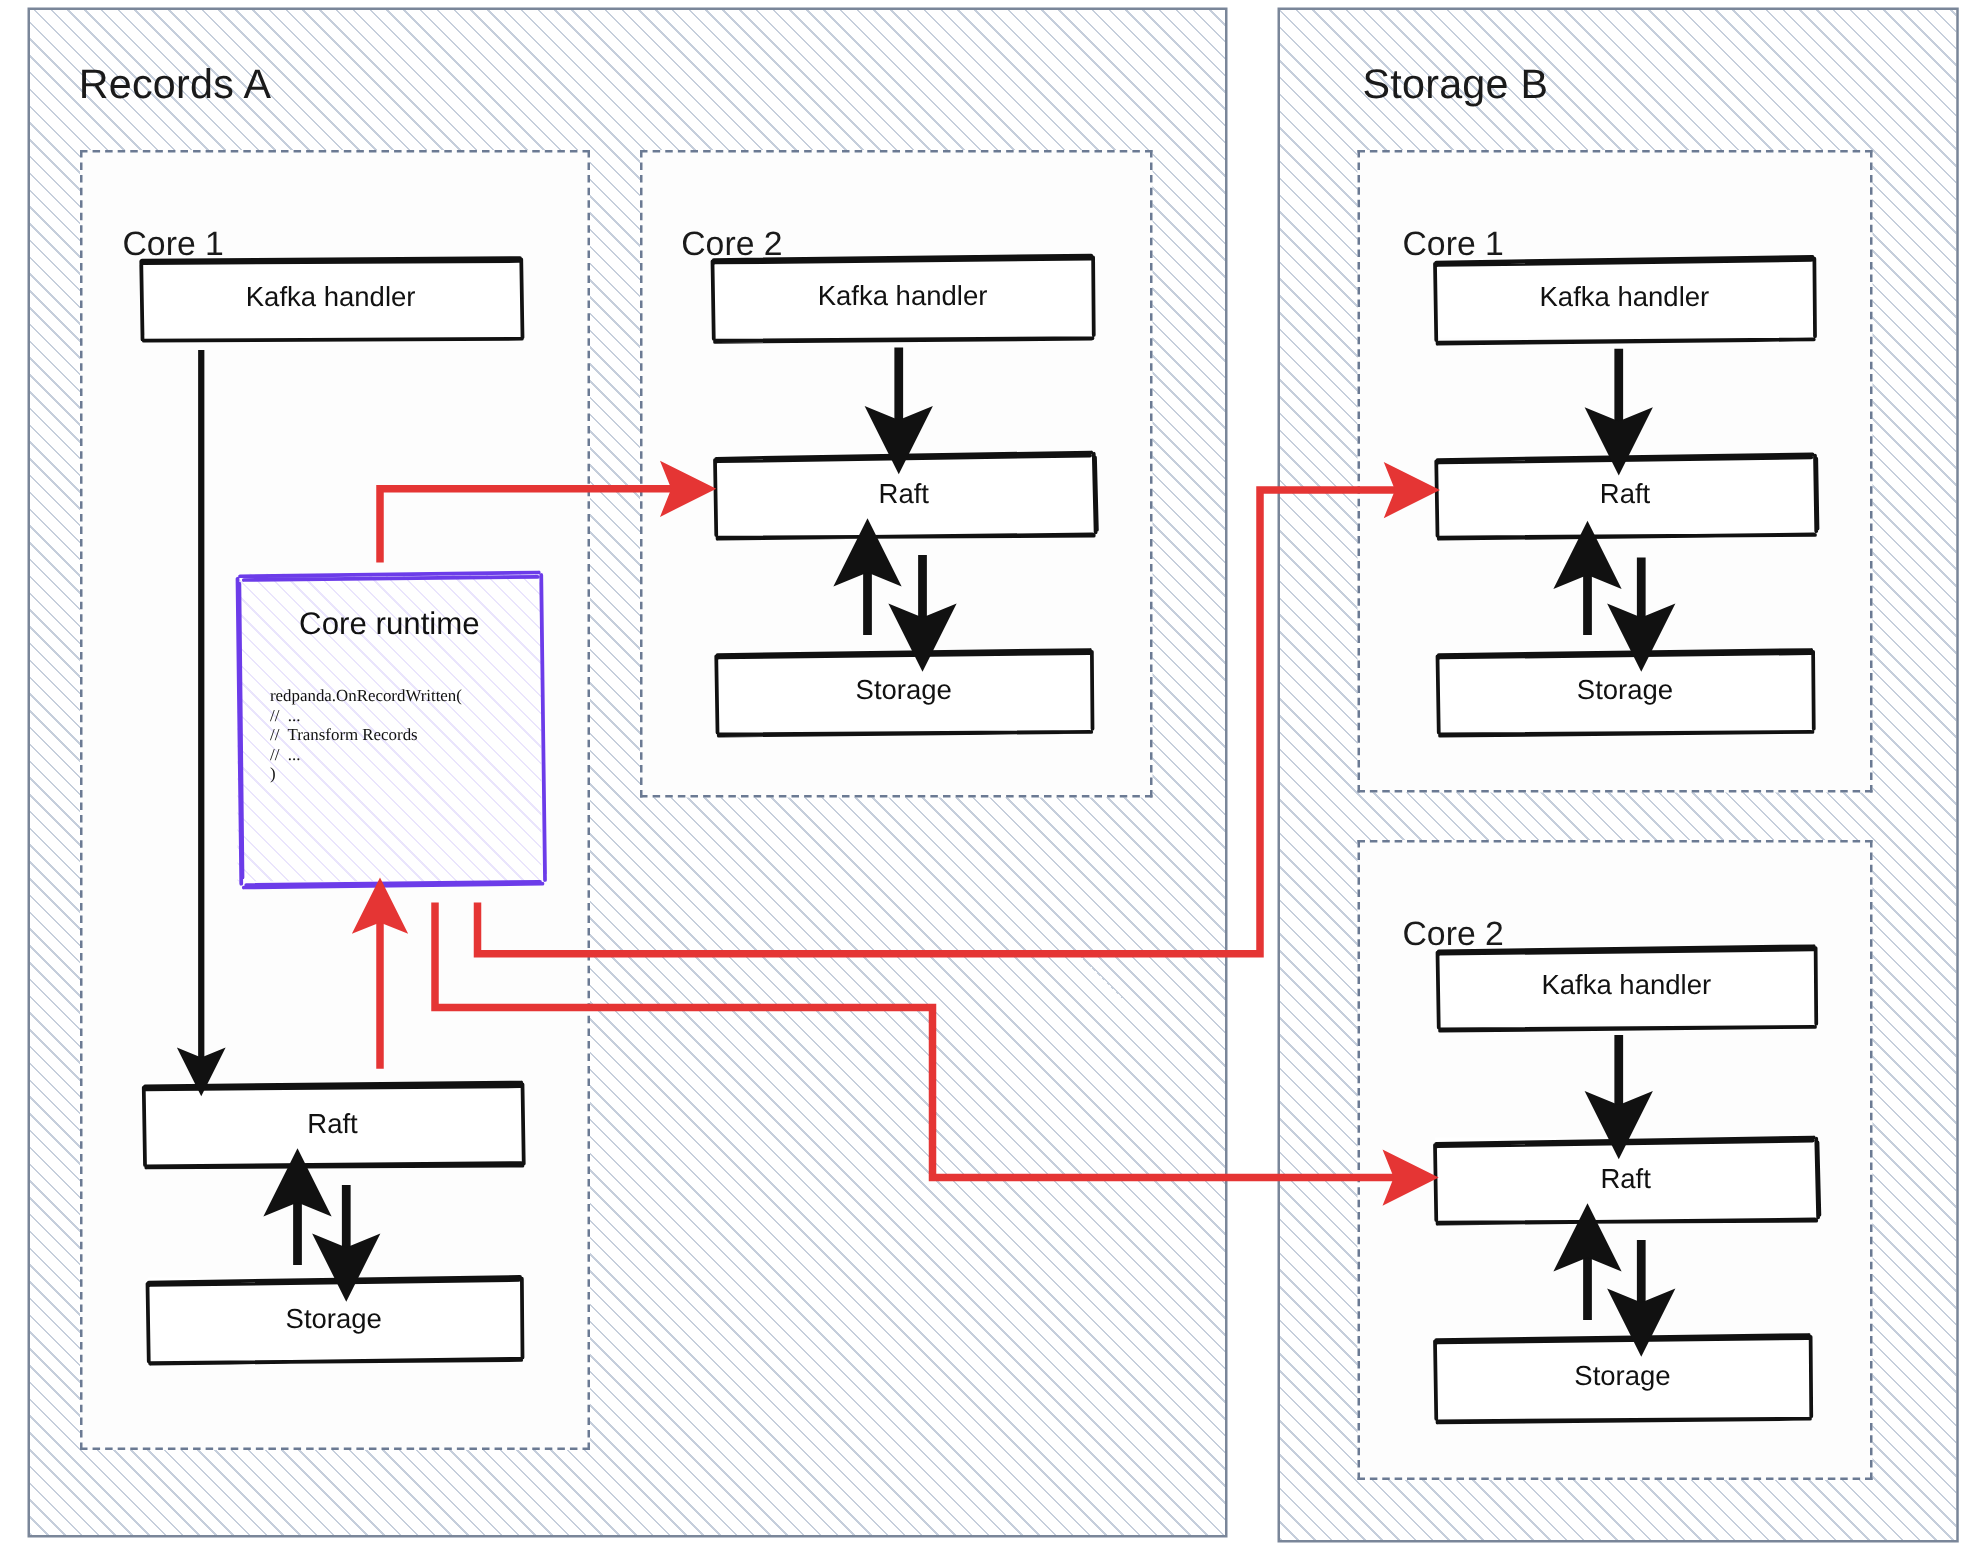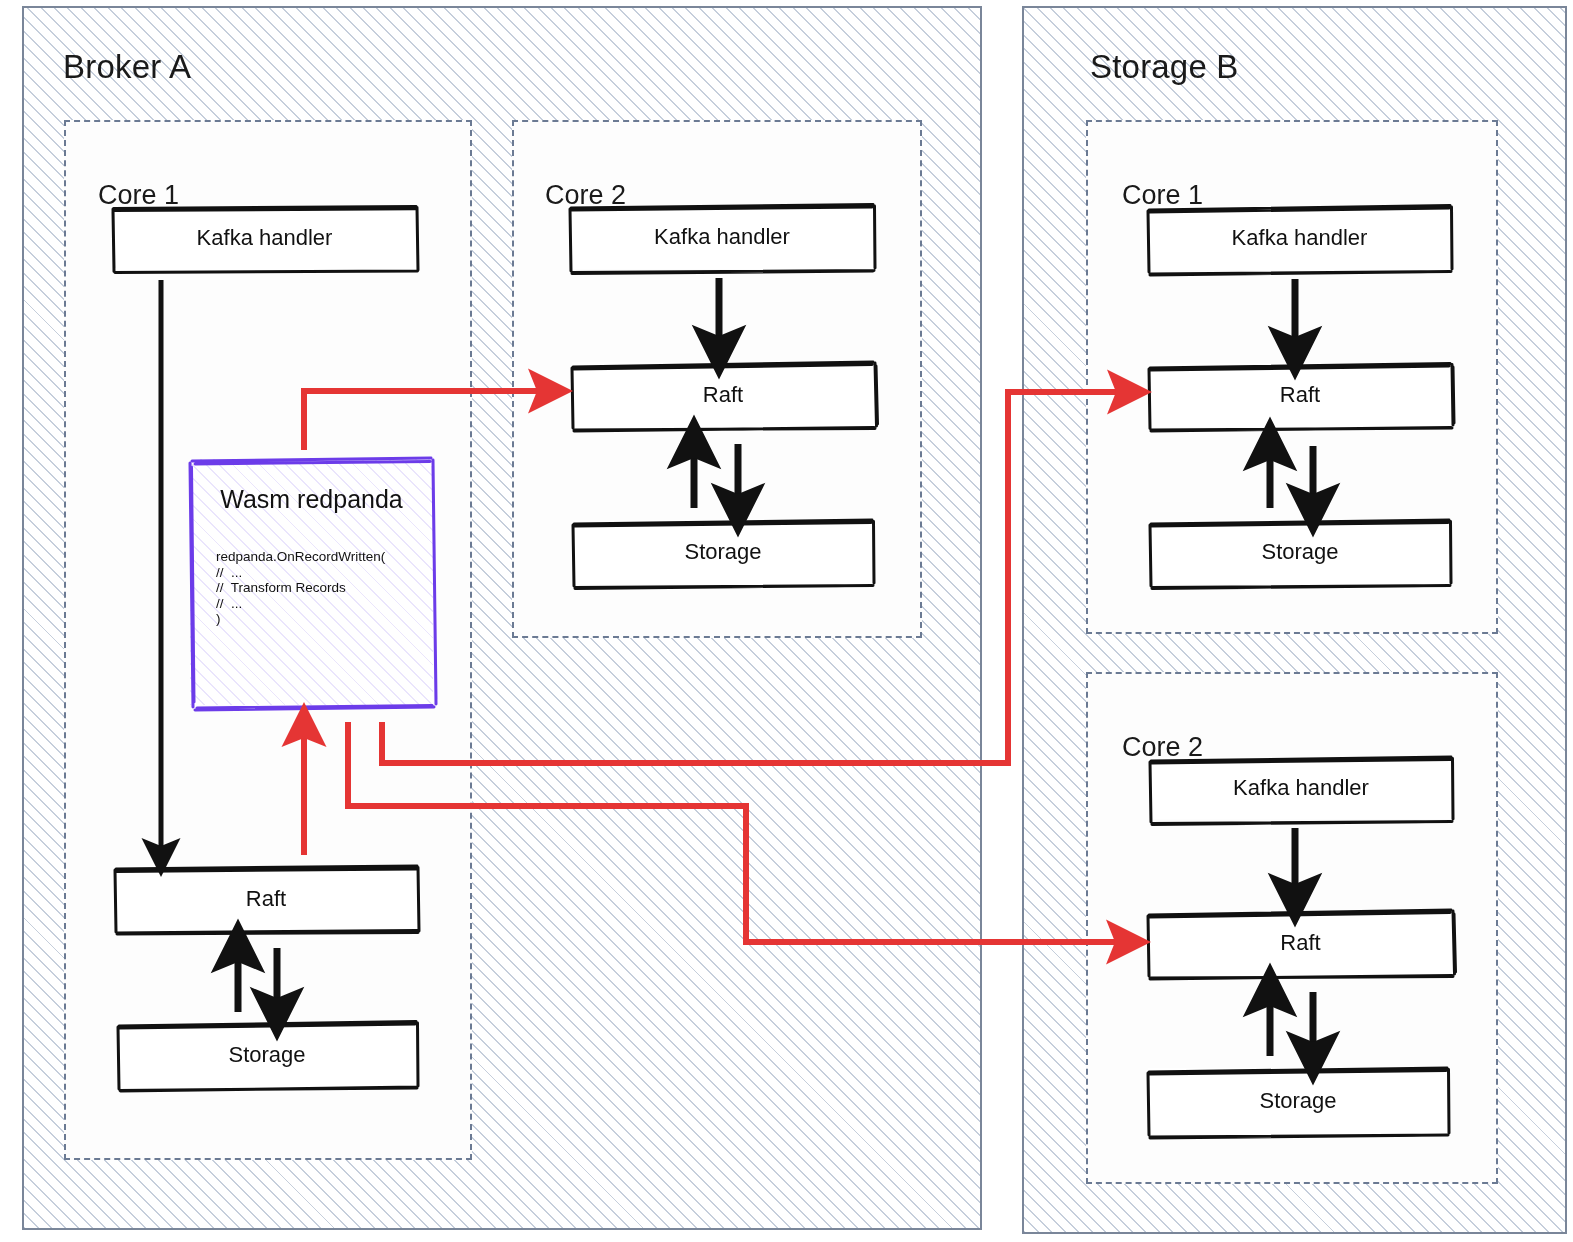--- a/index.html
+++ b/index.html
@@ -99,21 +99,21 @@
     left: 0; right: 0;
     top: 26px;
     text-align: center;
     font-size: 25px;
     color: #111111;
   }
   .wasm-code {
     position: absolute;
     left: 26px;
     top: 90px;
-    font-family: Liberation Sans, sans-serif;
+    font-family: Liberation Serif, serif;
     font-size: 13.5px;
     line-height: 15.5px;
     color: #111111;
     white-space: pre;
   }
 
   
   #arrows {
     position: absolute;
     left: 0; top: 0;
@@ -122,21 +122,21 @@
     pointer-events: none;
   }
 </style>
 </head>
 <body>
 
 <div id="canvas">
 
   <div class="broker" style="left:22px; top:6px; width:960px; height:1224px;">
   </div>
-  <div class="broker-title" style="left:63px; top:48px;">Broker A</div>
+  <div class="broker-title" style="left:63px; top:48px;">Records A</div>
 
   <div class="core" style="left:64px; top:120px; width:408px; height:1040px;"></div>
   <div class="core-title" style="left:98px; top:148px;">Core 1</div>
 
   <div class="core" style="left:512px; top:120px; width:410px; height:518px;"></div>
   <div class="core-title" style="left:545px; top:148px;">Core 2</div>
 
   <div class="broker" style="left:1022px; top:6px; width:545px; height:1228px;"></div>
   <div class="broker-title" style="left:1090px; top:48px;">Storage B</div>
 
@@ -152,21 +152,21 @@
                M6.5,8.5 L307,6.8 M5,10 L6,66" fill="none" stroke="#111" stroke-width="3" stroke-linecap="round"></path>
     </svg>
     <div class="node-label">Kafka handler</div>
   </div>
 
   <div class="wasm" style="left:190px; top:459px; width:243px; height:246px;">
     <svg width="257" height="260" viewBox="0 0 257 260">
       <path d="M7,7 L246,4 M248,6 L251,250 M249,253 L10,256 M8,253 L5,9
                M10,10 L245,7.5 M6.5,13 L9,248 M12,254 L247,251.5 M251,245 L248,12" fill="none" stroke="#6c3ce9" stroke-width="3" stroke-linecap="round"></path>
     </svg>
-    <div class="wasm-title">Wasm redpanda</div>
+    <div class="wasm-title">Core runtime</div>
     <div class="wasm-code">redpanda.OnRecordWritten(
 //  ...
 //  Transform Records
 //  ...
 )</div>
   </div>
 
   <div class="node" style="left:115px; top:866px; width:302px; height:66px;">
     <svg width="312" height="76" viewBox="0 0 312 76">
       <path d="M5,7 L306,4 M307,5.5 L308,69 M307,70.5 L6,72 M5,70 L4,8

